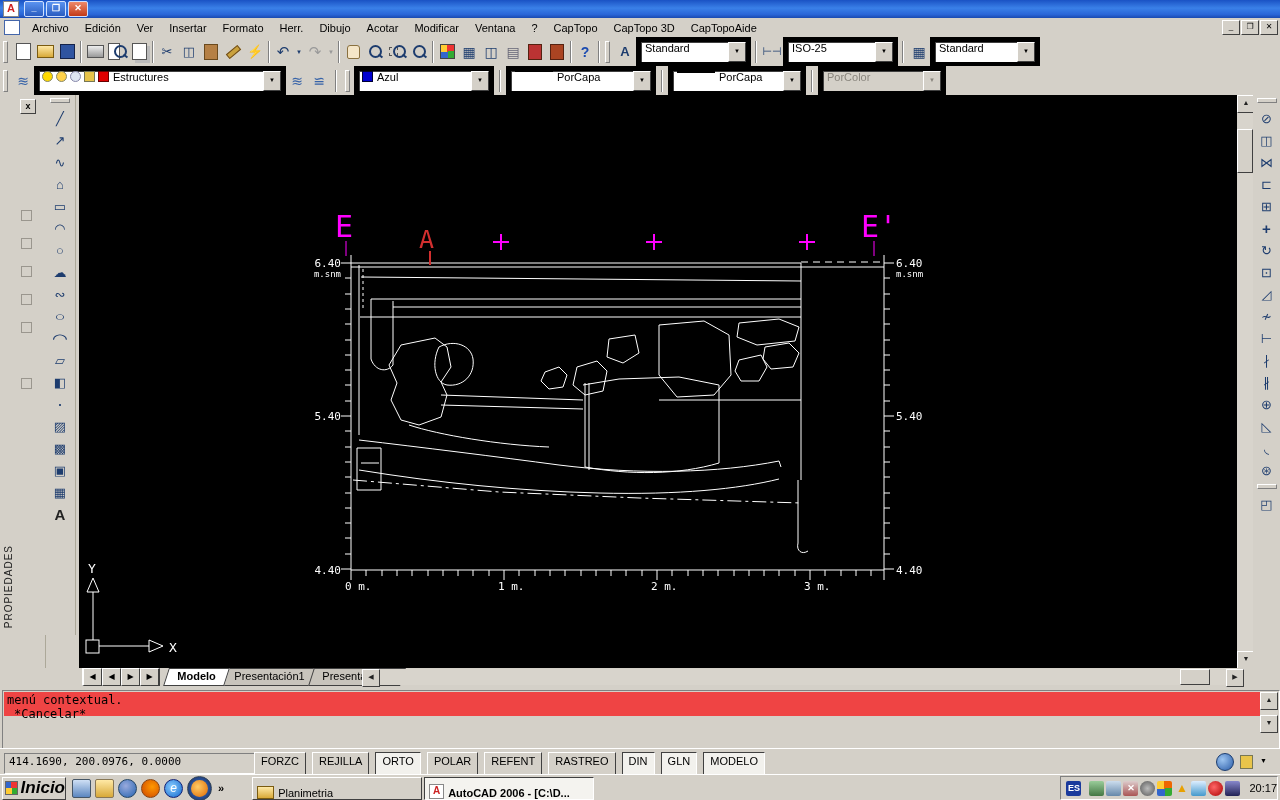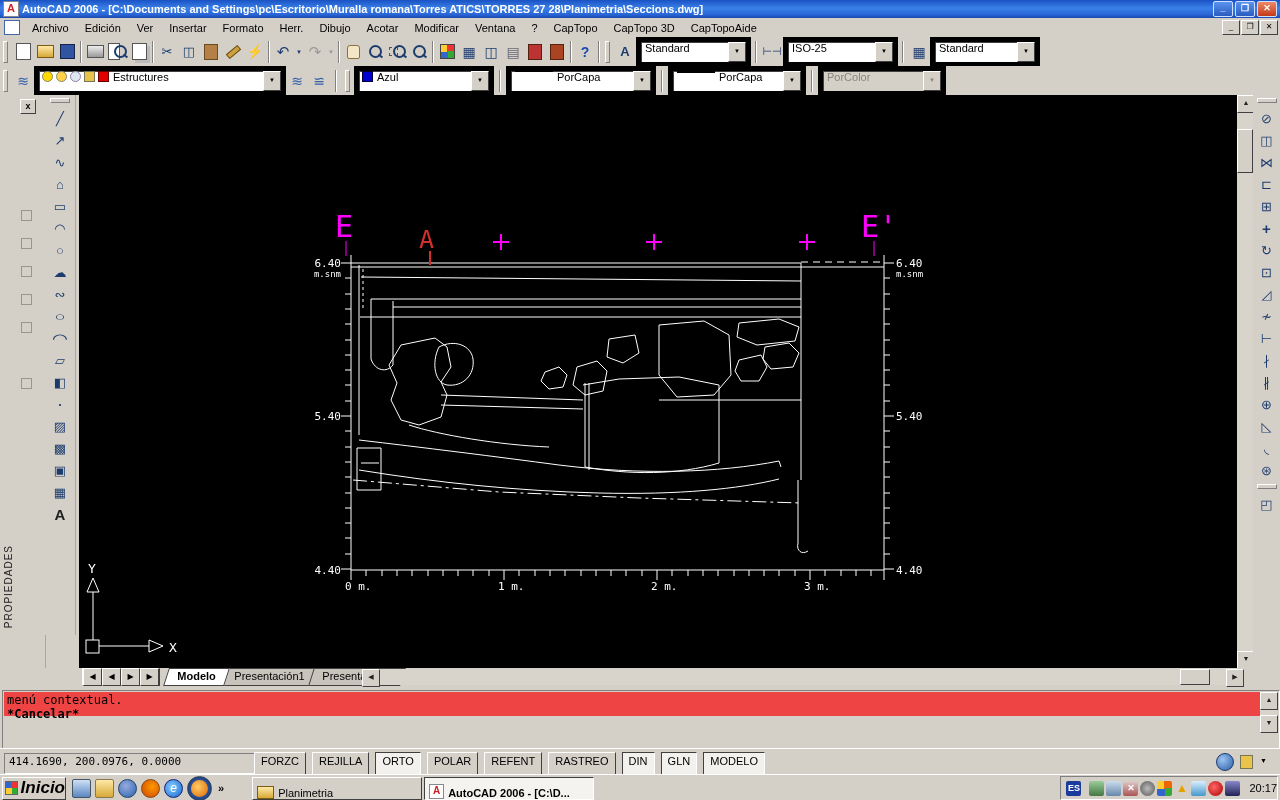--- a/index.html
+++ b/index.html
@@ -92,21 +92,20 @@
   .trayicon{width:15px;height:15px;margin:0 1px;border-radius:2px;flex:0 0 auto;font-size:11px;line-height:15px;text-align:center;}
 </style>
 </head>
 <body>
 
 <div id="screen">
 
   <div class="abs titlebar">
     <span style="width:14px;height:14px;margin:0 3px;background:#fff;border:1px solid #888;color:#c22;
       font-weight:bold;font-size:11px;line-height:13px;text-align:center;flex:0 0 auto;">A</span>
-    <span style="flex:1;overflow:hidden;text-overflow:ellipsis;">AutoCAD 2006 - [C:\Documents and Settings\pc\Escritorio\Muralla romana\Torres ATICS\TORRES 27 28\Planimetria\Seccions.dwg]</span>
     <span class="winbtn">_</span>
     <span class="winbtn">❐</span>
     <span class="winbtn close">✕</span>
     <span style="width:3px;flex:0 0 auto;"></span>
   </div>
 
   <div class="abs menubar">
     <span style="width:14px;height:13px;margin:0 4px;background:#fff;border:1px solid #46a;flex:0 0 auto;"></span>
     <span class="menuitem">Archivo</span>
     <span class="menuitem">Edición</span>
@@ -403,21 +402,21 @@
     <span class="abs sbar" style="left:362px;top:1px;width:881px;height:16px;">
       <span class="sbtn abs" style="left:0;top:0;">◀</span>
       <span class="sthumb abs" style="left:818px;top:0;width:28px;height:14px;"></span>
       <span class="sbtn abs" style="left:864px;top:0;">▶</span>
     </span>
   </div>
 
   <div class="abs cmdwrap">
     <div class="abs" style="left:1px;top:1px;width:1256px;height:24px;background:#ef4444;border-right:1px solid #808080;">
       <div class="cmdtext" style="padding:1px 0 0 3px;">menú contextual.</div>
-      <div class="cmdtext" style="padding-left:3px;font-weight:bold;">*Cancelar*</div>
+      <div class="cmdtext" style="padding-left:10px;">*Cancelar*</div>
     </div>
     <div class="abs sbar" style="left:1257px;top:1px;width:17px;height:40px;">
       <span class="sbtn abs" style="left:0;top:0;">▲</span>
       <span class="sbtn abs" style="left:0;top:23px;">▼</span>
     </div>
   </div>
 
   <div class="abs statusbar">
     <span class="abs coords">414.1690, 200.0976, 0.0000</span>
     <span class="abs" style="left:254px;top:3px;">

